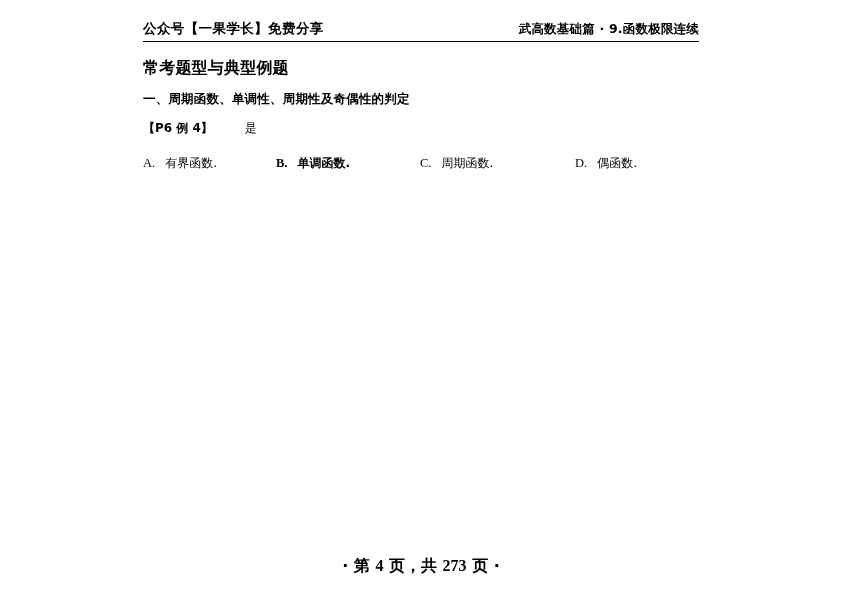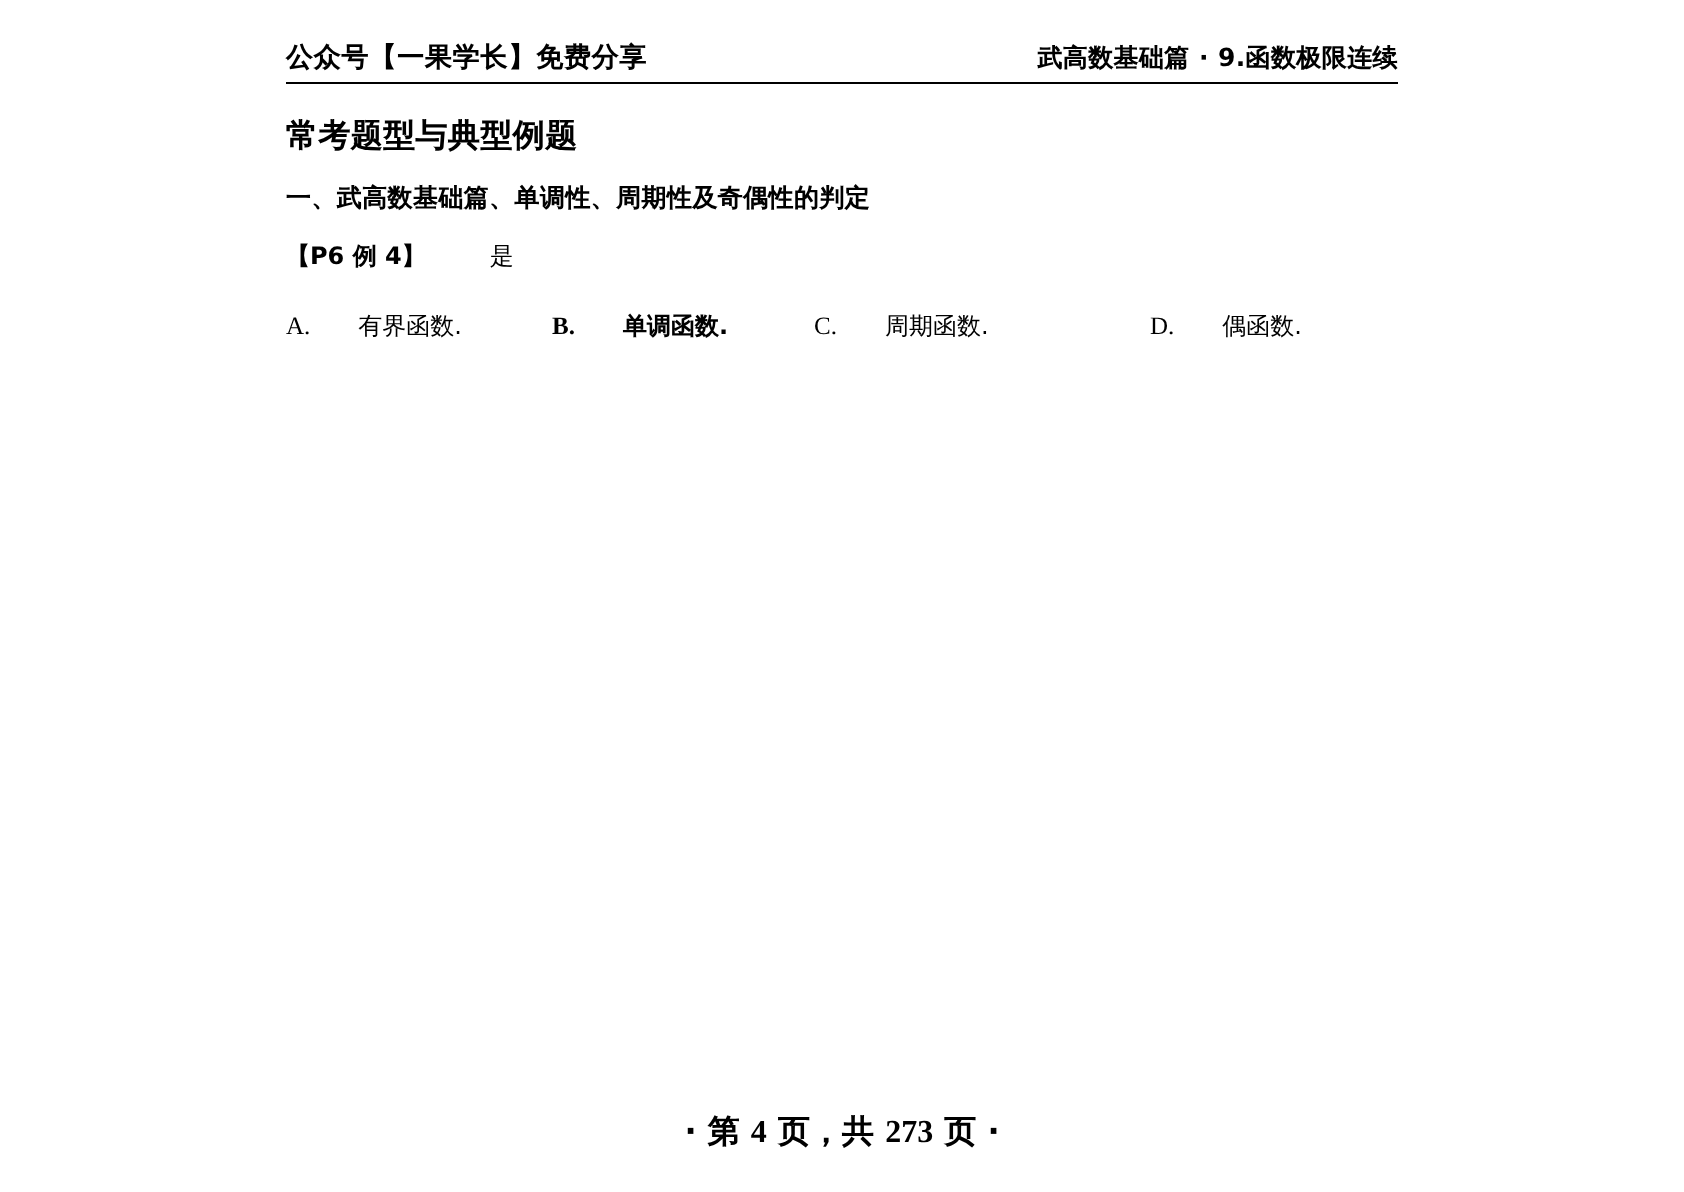--- a/index.html
+++ b/index.html
@@ -116,25 +116,25 @@
     top: 0;
     white-space: nowrap;
   }
   .opt-letter {
     font-family: "Liberation Serif", serif;
     font-size: 12.5px;
   }
   .opt-text {
     font-family: "DejaVu Sans", sans-serif;
     font-size: 12px;
-    margin-left: 24px;
+    margin-left: 10px;
   }
   .opt-a { left: 0px; }
   .opt-b { left: 133px; font-weight: bold; }
-  .opt-c { left: 264px; }
+  .opt-c { left: 277px; }
   .opt-d { left: 432px; }
   
   .footer {
     position: absolute;
     left: 0;
     top: 556px;
     width: 842px;
     text-align: center;
     font-family: "DejaVu Sans", sans-serif;
     font-size: 16px;
@@ -153,21 +153,21 @@
   <div class="header">
     <div class="header-left">公众号【一果学长】免费分享</div>
     <div class="header-right">武高数基础篇 · 9.函数极限连续</div>
   </div>
   <div class="header-rule"></div>
 
   <div class="content">
 
     <div class="line-title">常考题型与典型例题</div>
 
-    <div class="line-section">一、武高数基础篇、单调性、周期性及奇偶性的判定</div>
+    <div class="line-section">一、周期函数、单调性、周期性及奇偶性的判定</div>
 
     <div class="line-example">
       <span class="ex-tag">【P6 例 4】</span>
       <span class="trailer">是</span>
     </div>
 
     <div class="options">
       <div class="option opt-a">
         <span class="opt-letter">A.</span><span class="opt-text">有界函数.</span>
       </div>

